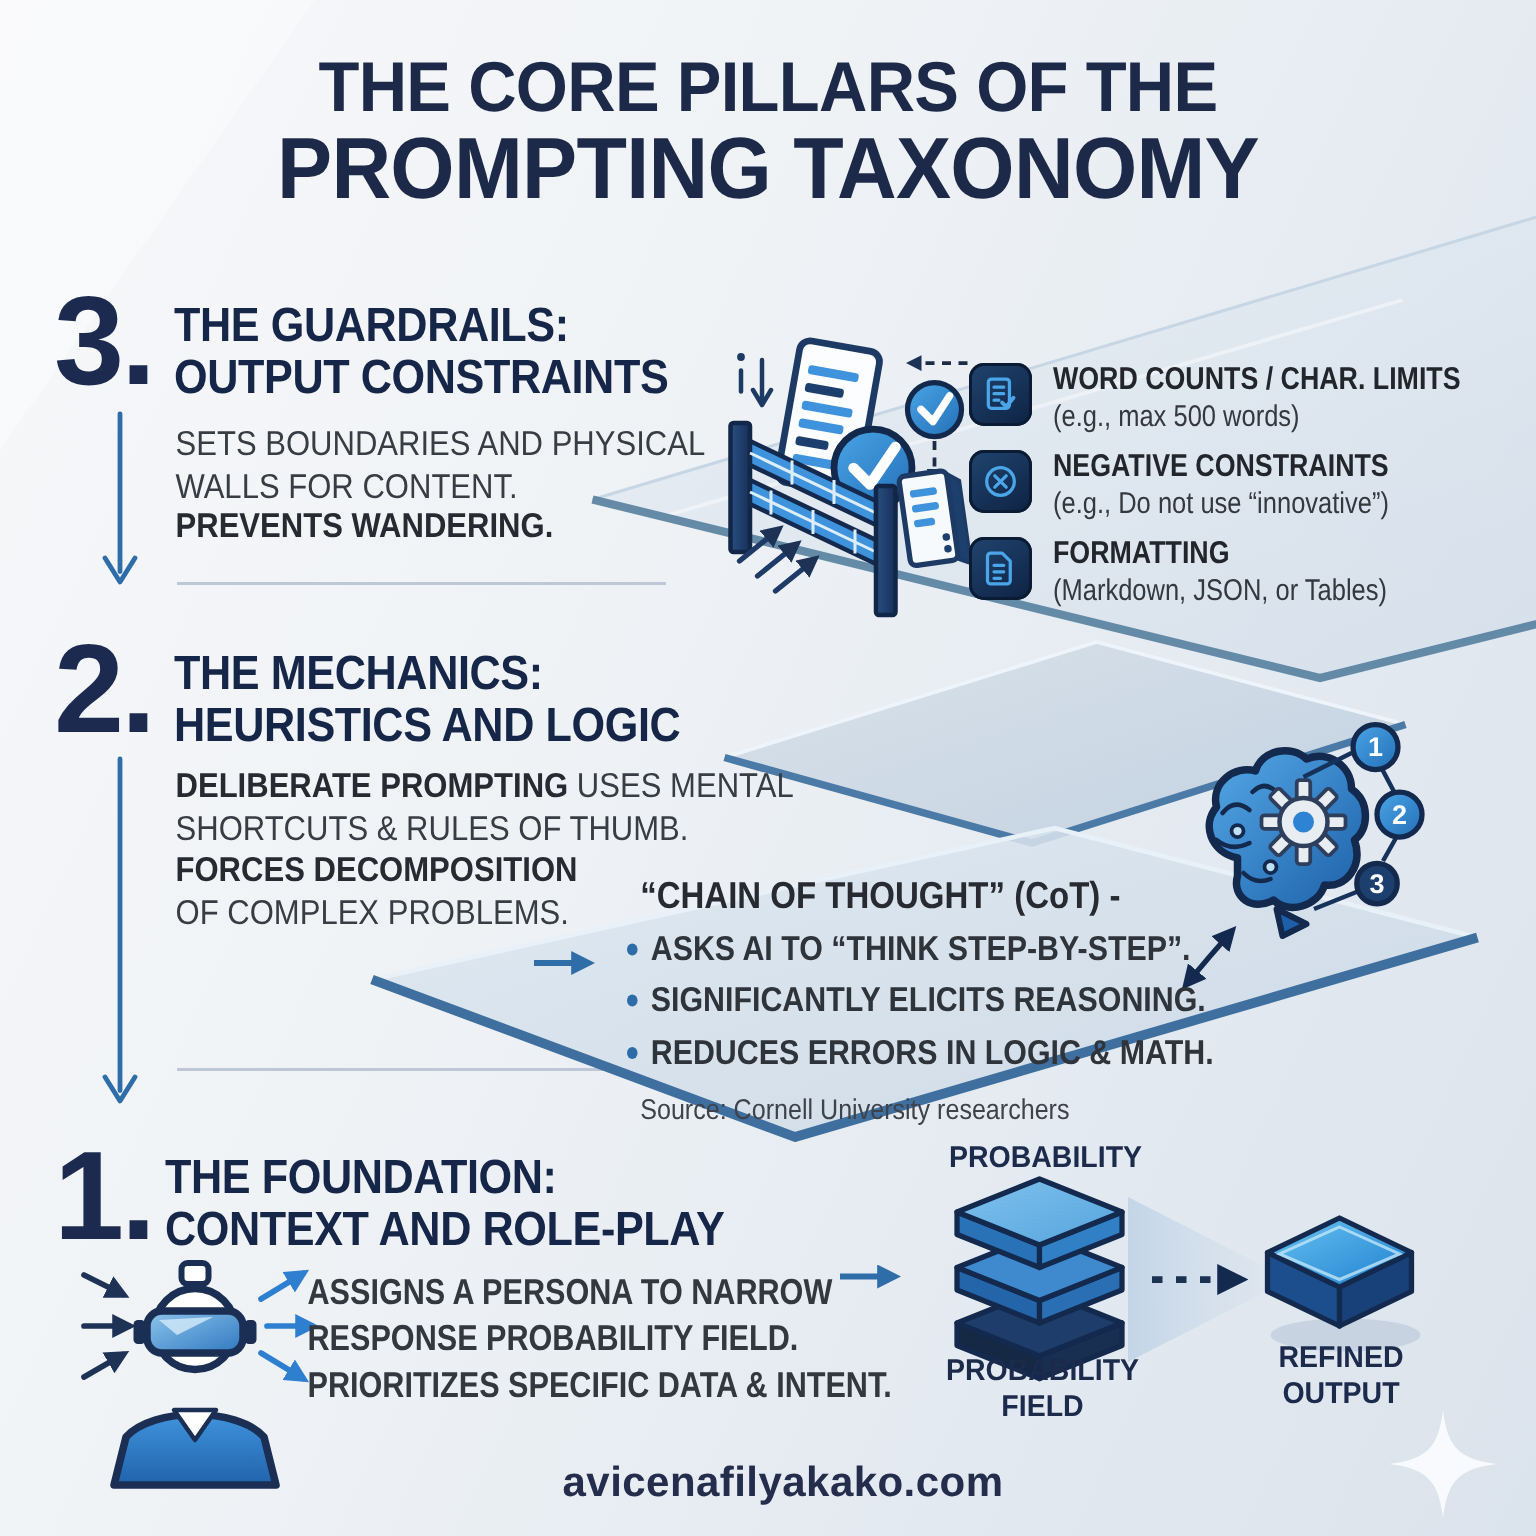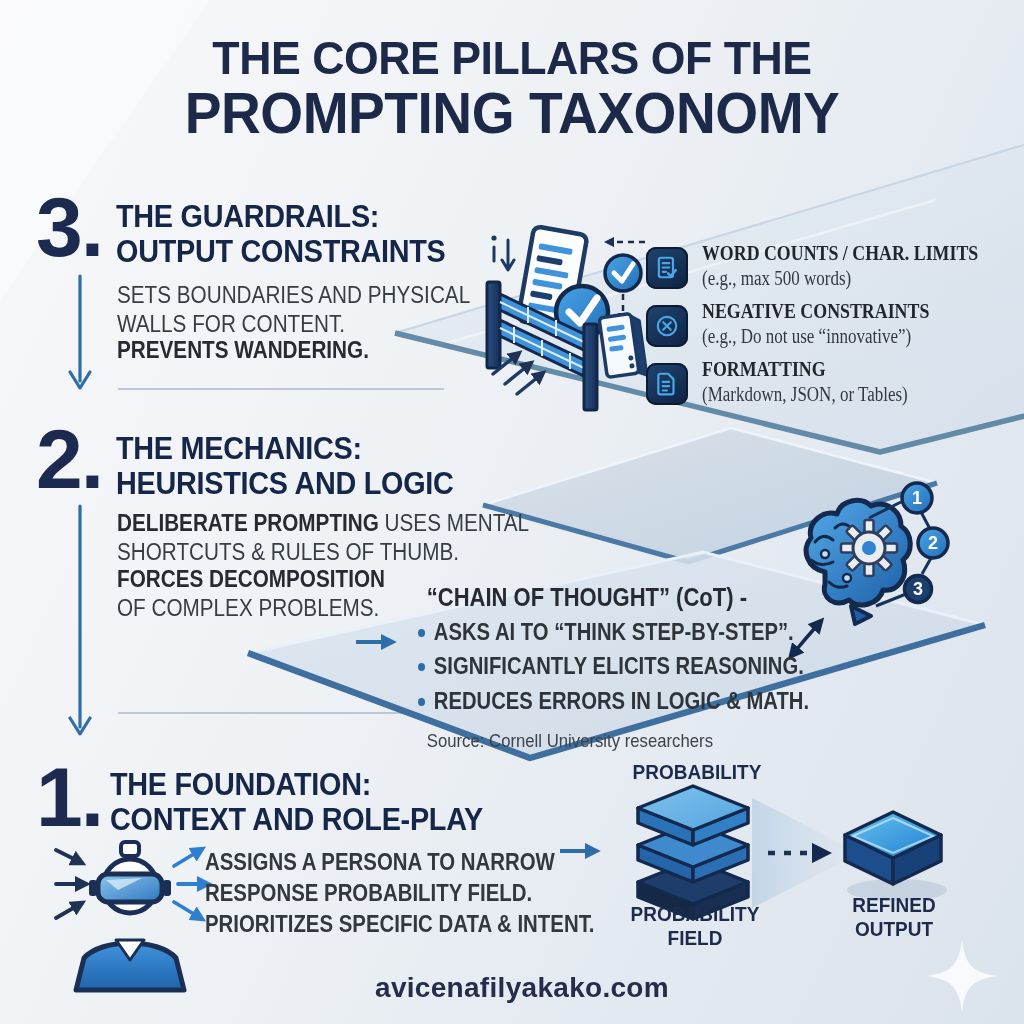--- a/index.html
+++ b/index.html
@@ -16,21 +16,21 @@
   .title{left:0;right:0;top:34px;text-align:center;color:#1d2949;font-weight:800;}
   .title .t1{font-size:47px;letter-spacing:-.5px;line-height:1.02;}
   .title .t2{font-size:58px;letter-spacing:-.5px;line-height:1.0;margin-top:2px;}
   .secnum{font-size:84px;font-weight:800;color:#1b2a4e;line-height:.9;letter-spacing:-2px;}
   .sechead{font-size:32px;font-weight:800;color:#152648;line-height:1.1;letter-spacing:-.3px;transform:scaleX(.9);transform-origin:left top;}
   .body23{font-size:23px;line-height:1.28;color:#383c43;font-weight:500;}
   .bold-line{font-size:23px;font-weight:800;color:#272b31;}
   .body23 b{font-weight:800;color:#272b31;}
   .s1body{font-size:24px;line-height:1.3;color:#33373e;font-weight:700;}
   .constraints{left:646px;top:242px;width:372px;display:flex;flex-direction:column;gap:11px;}
-  .crow{display:flex;align-items:flex-end;font-family:Liberation Serif, serif;}
+  .crow{display:flex;align-items:flex-start;}
   .tile{flex:0 0 42px;width:42px;height:42px;border-radius:10px;
     background:linear-gradient(145deg,#20456f,#0e2243);
     box-shadow:inset 0 0 0 2px #0b1b33;display:flex;align-items:center;justify-content:center;}
   .ctxt{margin-left:14px;transform:scaleX(.85);transform-origin:left top;}
   .ctitle{font-size:21px;font-weight:800;color:#22262c;line-height:1.05;white-space:nowrap;}
   .csub{font-size:20px;font-weight:400;color:#34383f;line-height:1.1;margin-top:3px;white-space:nowrap;}
   .cot{left:418px;top:583px;width:430px;transform:scaleX(.88);transform-origin:left top;}
   .cot-h{font-size:25px;font-weight:800;color:#272b31;margin-left:10px;white-space:nowrap;}
   .cot-ul{margin-top:8px;display:flex;flex-direction:column;gap:9px;}
   .cot-li{display:flex;align-items:flex-start;}

